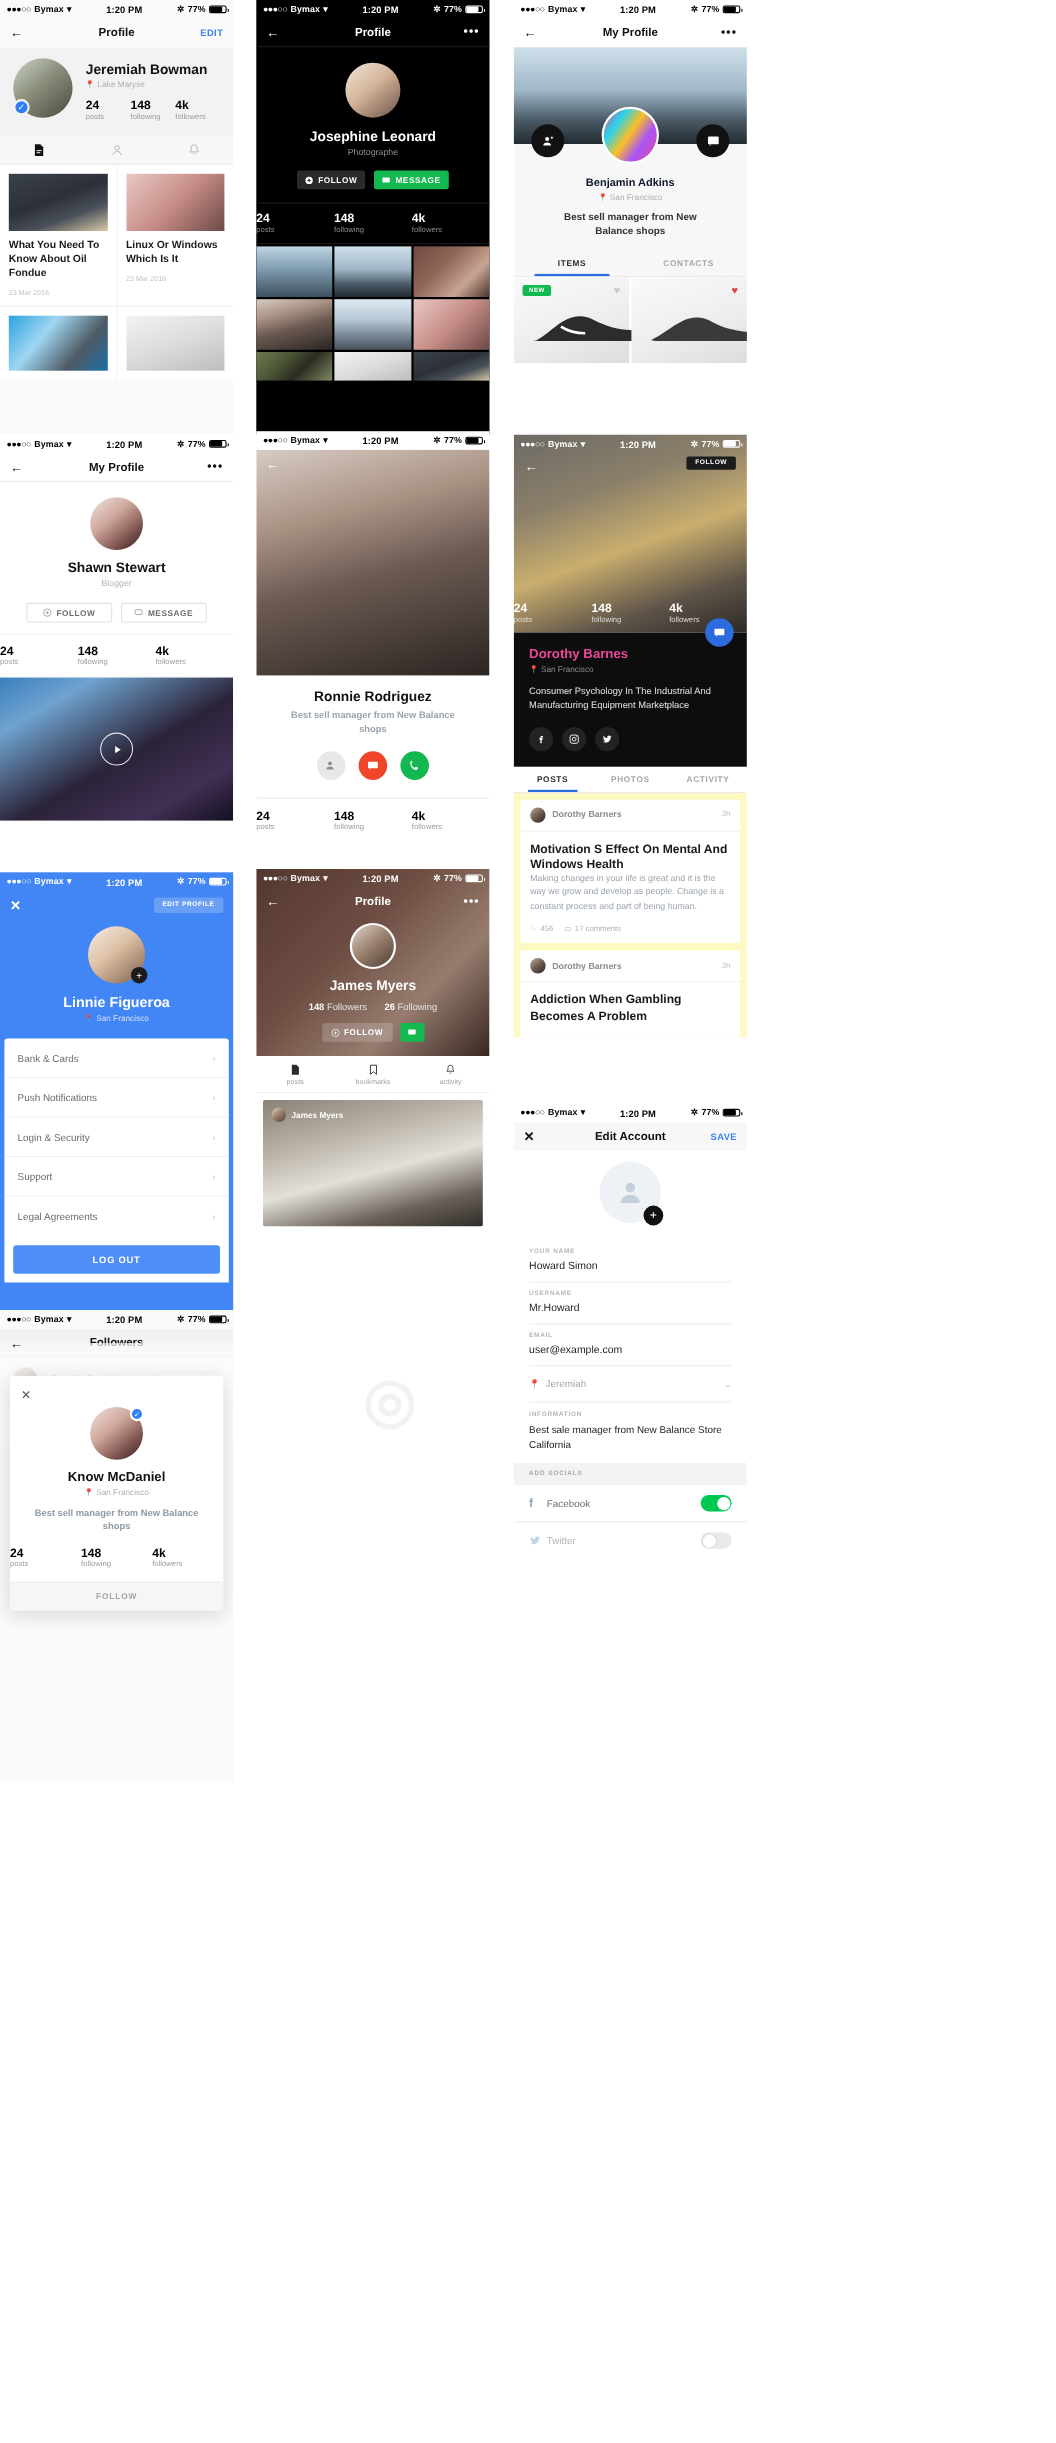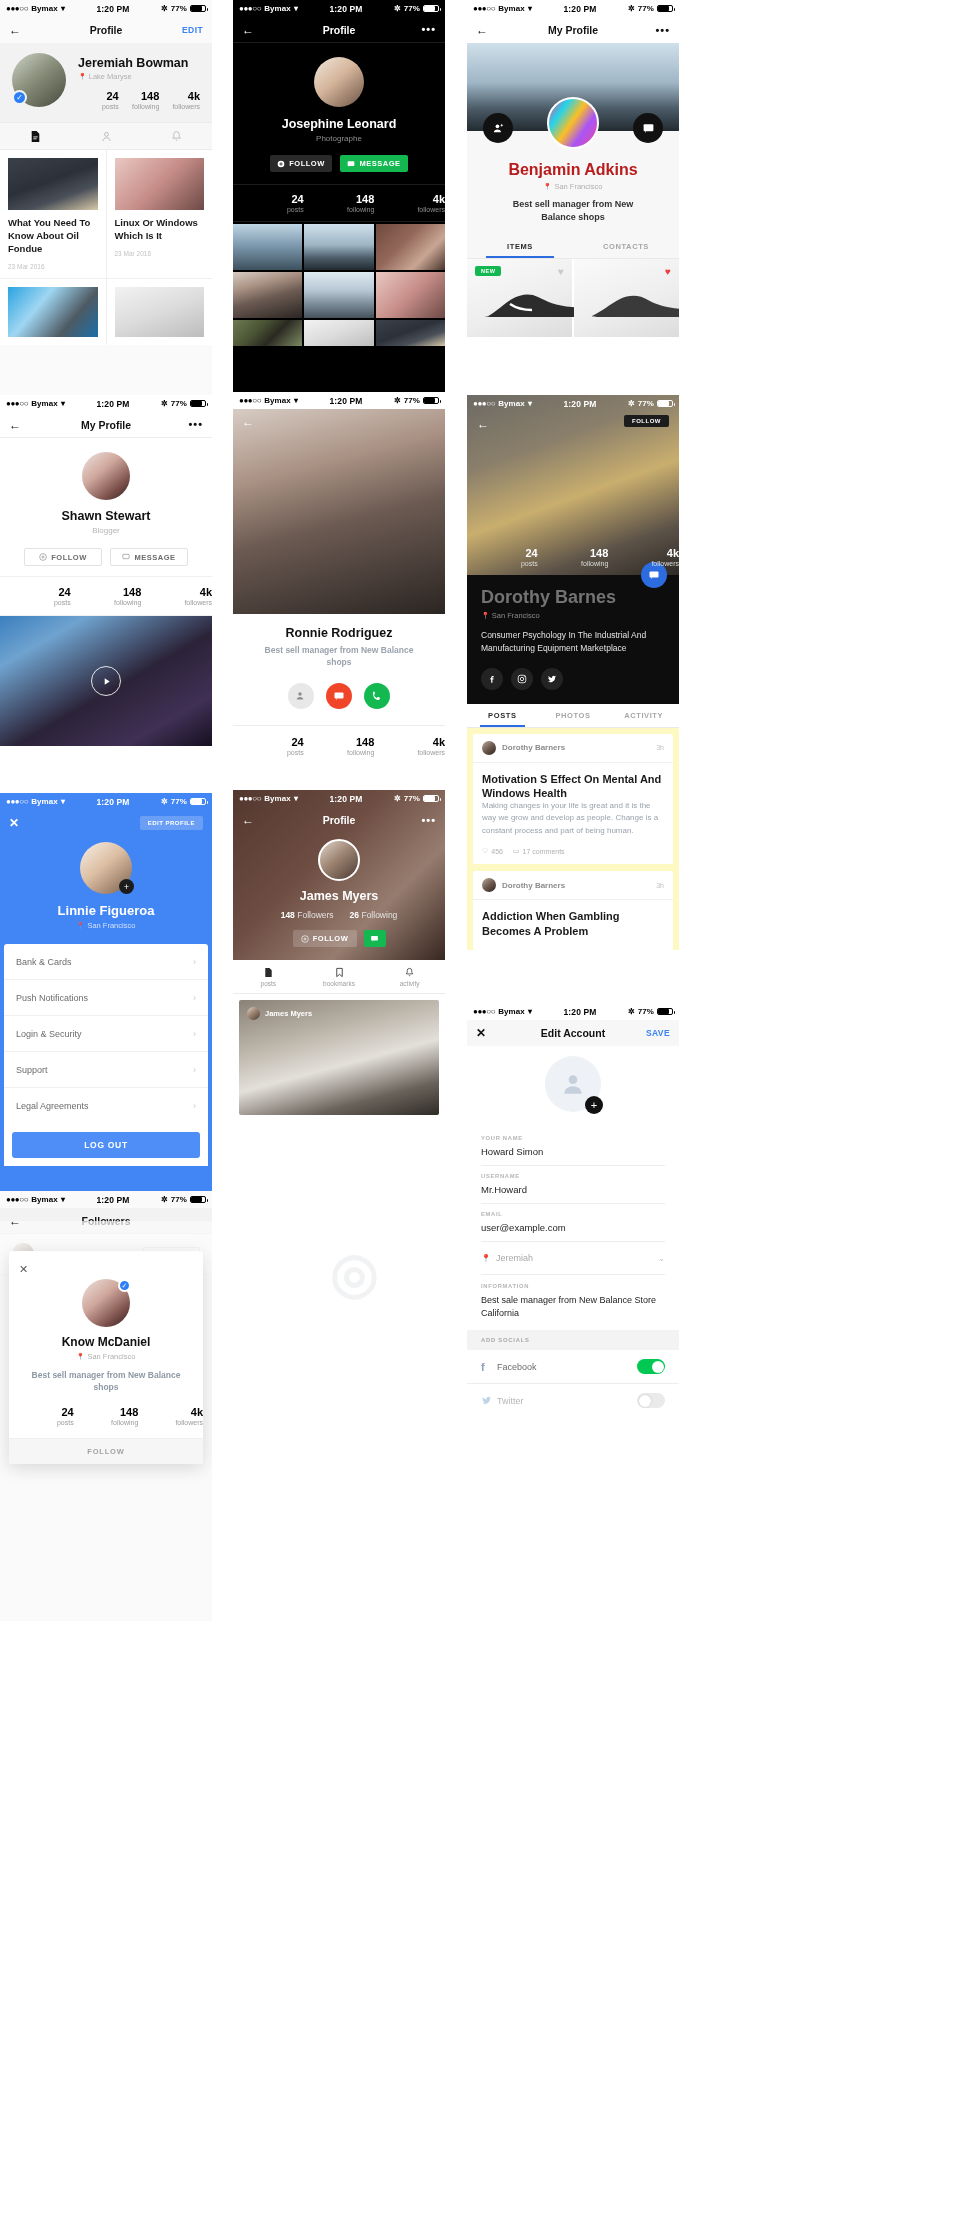--- a/index.html
+++ b/index.html
@@ -69,21 +69,21 @@
   .grad-avatar-s{ background: linear-gradient(140deg,#e2d9cf 0%,#bb9f8b 40%,#6e564a 100%); }
   .grad-avatar-j{ background: linear-gradient(140deg,#dfd6cc 0%,#9f8573 45%,#4b3c33 100%); }
   .grad-avatar-l{ background: linear-gradient(140deg,#f6efe6 0%,#ddbfa4 45%,#7b5f4b 100%); }
   .grad-avatar-dark{ background: linear-gradient(140deg,#bcae9f 0%,#6d5b4e 50%,#2b221c 100%); }
 
   
   .wm{position:absolute;pointer-events:none;opacity:.13;color:#9aa3ad;font-weight:bold;}
 
   
   .stats { display:flex; }
-  .stat { flex:1; text-align:right; }
+  .stat { flex:1; text-align:left; }
   .stat .num { font-size: 11px; font-weight: bold; line-height:1.1;}
   .stat .lbl { font-size: 7px; color:#9b9b9b; margin-top:1px;}
   .loc{font-size:7.5px;color:#b0b0b0;display:flex;align-items:center;justify-content:center;gap:2px;}
   .pin{font-size:7px;}
   .btn{display:inline-flex;align-items:center;justify-content:center;gap:4px;font-size:7.5px;font-weight:bold;letter-spacing:.5px;border-radius:2px;}
   .circbtn{border-radius:50%;display:flex;align-items:center;justify-content:center;color:#fff;}
   .tabbar{display:flex;border-bottom:1px solid #e9e9e9;}
   .tab{flex:1;text-align:center;font-size:7.5px;font-weight:bold;letter-spacing:.6px;color:#a6a6a6;padding:7px 0;position:relative;}
   .tab.active{color:#2b2b2b;}
   .tab.active::after{content:"";position:absolute;left:18%;right:18%;bottom:0;height:2px;background:#2d6cdf;}
@@ -293,21 +293,21 @@
             <path d="M18 3l.9 2.1L21 6l-2.1.9L18 9l-.9-2.1L15 6l2.1-.9z" fill="#fff"></path>
           </svg>
       </div>
       <div class="avatar ph grad-rainbow ring px" style="position:absolute;left:50%;transform:translateX(-50%);top:-34px;width:52px;height:52px;"></div>
       <div class="circbtn" style="position:absolute;right:16px;top:-18px;width:30px;height:30px;background:#111;">
         <svg width="13" height="13" viewBox="0 0 24 24">
             <rect x="3" y="4" width="18" height="13" rx="2" fill="#fff"></rect>
             <path d="M8 17l-2 3.5V17z" fill="#fff"></path>
           </svg>
       </div>
-      <div style="font-size:16px;font-weight:bold;color:#b91c1c;">Benjamin Adkins</div>
+      <div style="font-size:10px;font-weight:bold;color:#0f172a;">Benjamin Adkins</div>
       <div class="loc" style="margin-top:3px;">
           <span class="pin">📍</span>
           <span>San Francisco</span>
         </div>
       <div style="font-size:9px;font-weight:bold;color:#333;margin-top:7px;line-height:1.4;padding:0 14px;">Best sell manager from New Balance shops</div>
     </div>
     <div class="tabbar" style="background:#f7f7f7;">
       <div class="tab active">ITEMS</div>
       <div class="tab">CONTACTS</div>
     </div>
@@ -491,21 +491,21 @@
           </div>
       </div>
     </div>
     <div style="position:relative;background:#0d0d0d;padding:12px 14px 14px;">
       <div class="circbtn" style="position:absolute;right:12px;top:-13px;width:26px;height:26px;background:#2d6cdf;">
         <svg width="12" height="12" viewBox="0 0 24 24">
             <rect x="3" y="5" width="18" height="12" rx="2" fill="#fff"></rect>
             <path d="M8 17l-2 3.4V17z" fill="#fff"></path>
           </svg>
       </div>
-      <div style="font-size:18px;font-weight:bold;color:#737373;">Dorothy Barnes</div>
+      <div style="font-size:12px;font-weight:bold;color:#ec4899;">Dorothy Barnes</div>
       <div class="loc" style="justify-content:flex-start;margin-top:3px;color:#8a8a8a;">
           <span class="pin">📍</span>
           <span>San Francisco</span>
         </div>
       <div style="font-size:8.5px;color:#e4e4e4;margin-top:9px;line-height:1.5;">Consumer Psychology In The Industrial And Manufacturing Equipment Marketplace</div>
       <div style="display:flex;gap:8px;margin-top:13px;">
         <div class="circbtn" style="width:22px;height:22px;background:#232323;">
             <svg width="10" height="10" viewBox="0 0 24 24">
               <path d="M14 8h2V5h-2.4C11.5 5 10 6.4 10 8.6V10H8v3h2v8h3v-8h2.3l.4-3H13V9c0-.7.3-1 1-1z" fill="#fff"></path>
             </svg>

